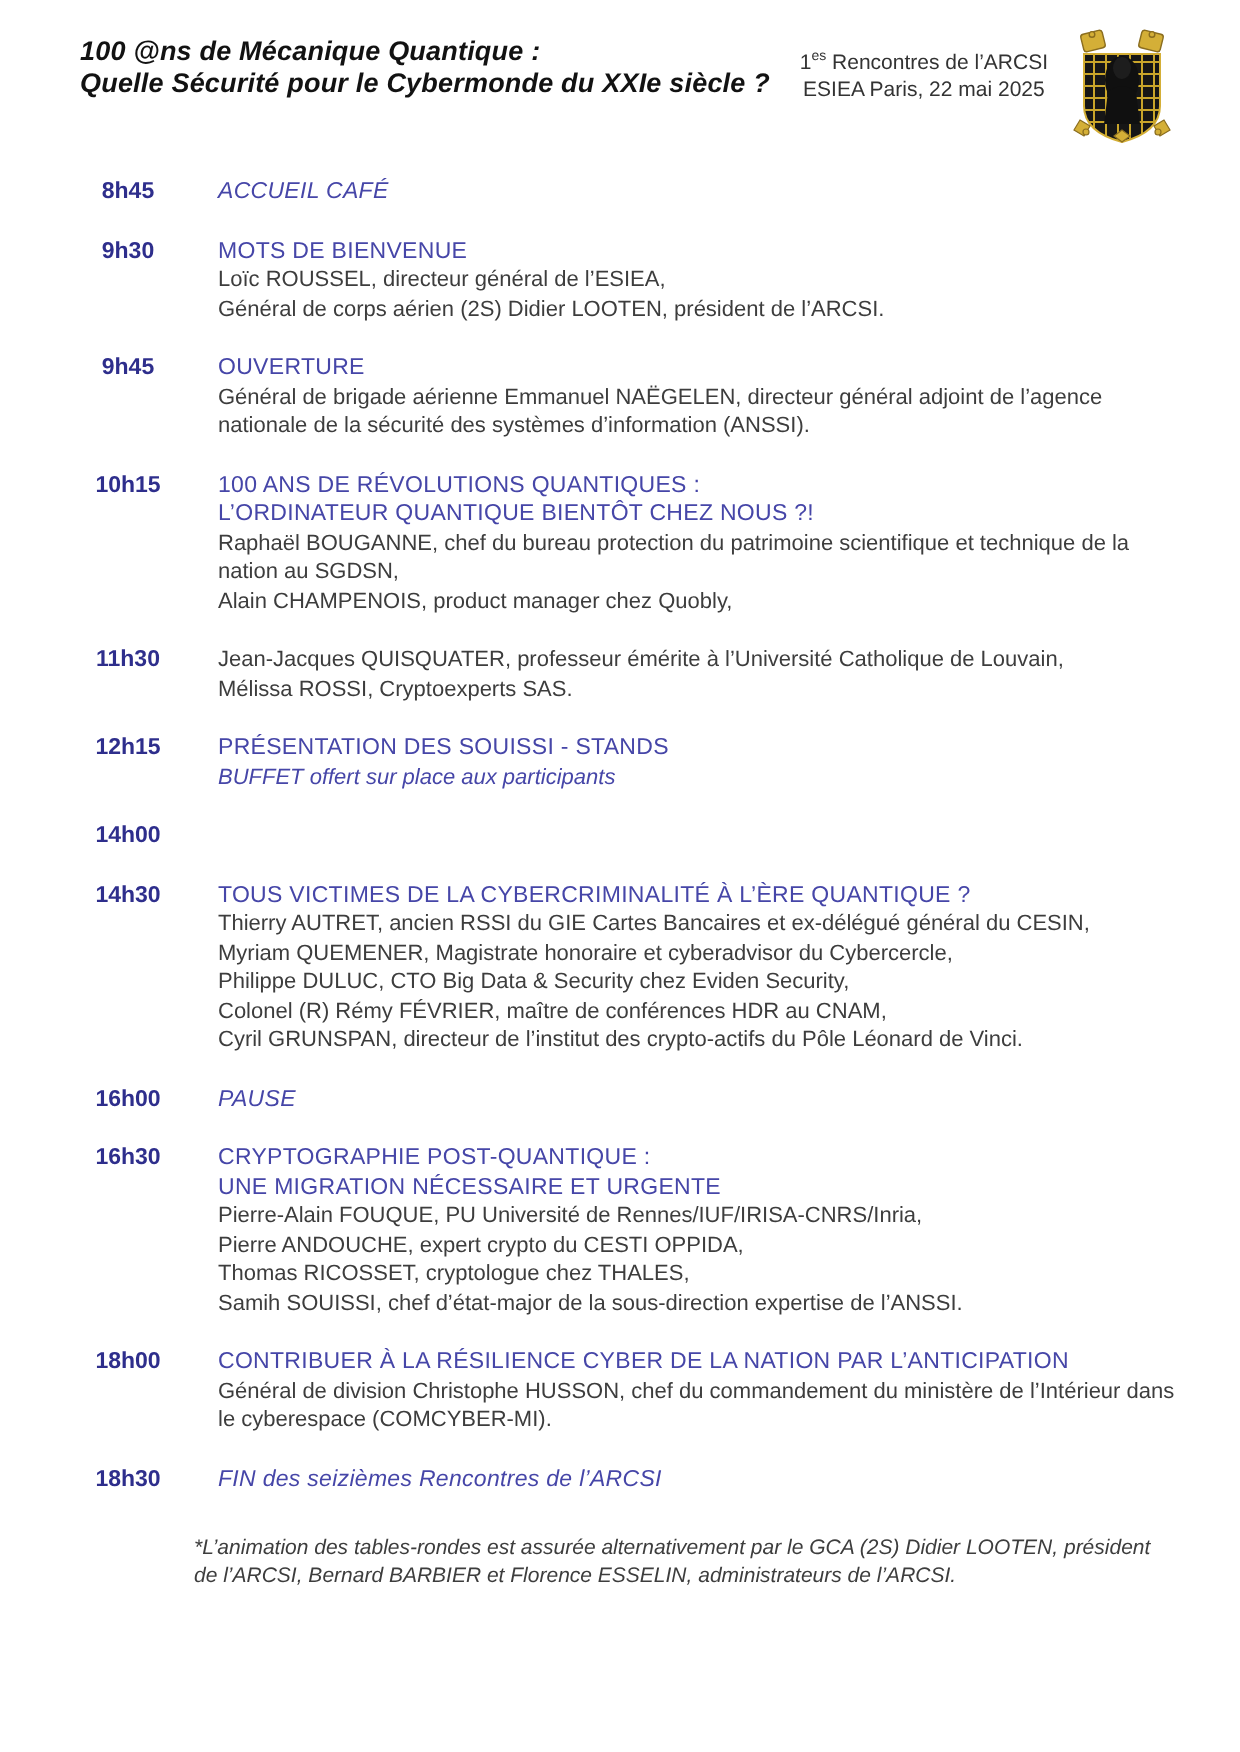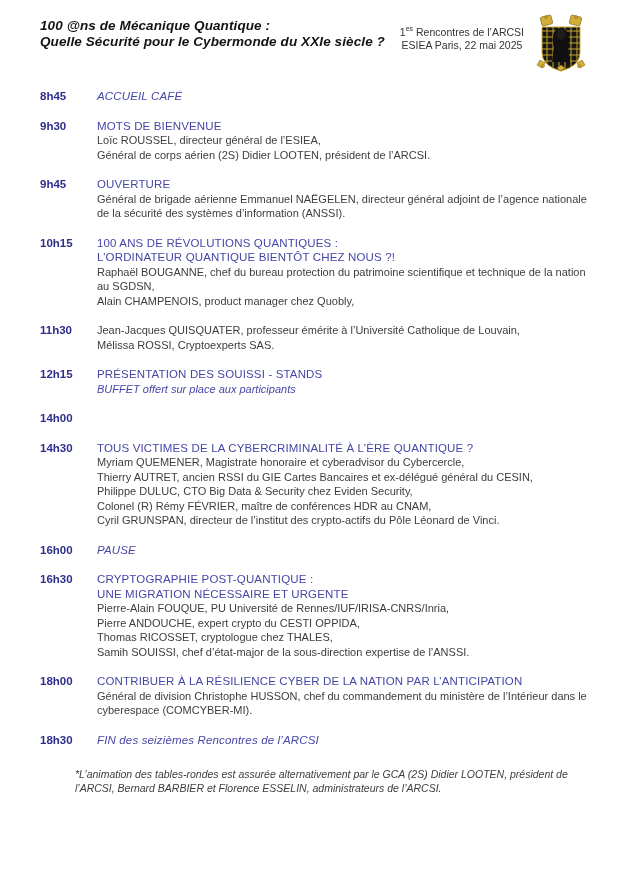--- a/index.html
+++ b/index.html
@@ -20,38 +20,38 @@
   .event-info {
     font-size: 10.5px; color:#333333; line-height: 13px;
     text-align: center; padding-top: 8px; margin-right: 10px;
     white-space: nowrap;
   }
   .event-info sup { font-size: 7px; }
   .logo { width: 54px; height: 60px; flex: 0 0 auto; }
   main { margin-top: 4px; }
   .session { display:flex; margin-top: 15px; }
   .session-time {
-    flex: 0 0 48px; text-align: left; padding-right: 9px;
+    flex: 0 0 48px; text-align: center; padding-right: 9px;
     font-size: 11.5px; font-weight: bold; color: #2e2e8c;
     line-height: 14.5px; white-space: nowrap;
   }
-  .session-body { flex: 1 1 auto; max-width: 500px; }
+  .session-body { flex: 1 1 auto; max-width: 500px; margin-left: 12px; }
   .session-title {
     font-size: 11.5px; color: #4646a8; line-height: 14.5px;
     letter-spacing: .15px;
   }
   .session-title.italic { font-style: italic; }
   .session-subtitle {
     font-size: 11px; color: #4646a8; font-style: italic; line-height: 14.5px;
   }
   .session-detail {
     font-size: 11px; color: #3d3d3d; line-height: 14.5px;
   }
   .footnote {
-    margin: 20px 0 0 35px; max-width: 505px;
+    margin: 20px 0 0 57px; max-width: 505px;
     font-size: 10.5px; font-style: italic; color: #3d3d3d; line-height: 14px;
   }
 </style>
 </head>
 <body>
 
 <div class="page">
   <header>
     <div class="doc-title">
       <div>100 @ns de Mécanique Quantique :</div>
@@ -150,22 +150,22 @@
           <div class="session-subtitle">BUFFET offert sur place aux participants</div>
         </div>
       </div>
       <div class="session">
         <div class="session-time">14h00</div>
       </div>
       <div class="session">
         <div class="session-time">14h30</div>
         <div class="session-body">
           <div class="session-title">TOUS VICTIMES DE LA CYBERCRIMINALITÉ À L’ÈRE QUANTIQUE ?</div>
+          <div class="session-detail">Thierry AUTRET, ancien RSSI du GIE Cartes Bancaires et ex-délégué général du CESIN,</div>
           <div class="session-detail">Myriam QUEMENER, Magistrate honoraire et cyberadvisor du Cybercercle,</div>
-          <div class="session-detail">Thierry AUTRET, ancien RSSI du GIE Cartes Bancaires et ex-délégué général du CESIN,</div>
           <div class="session-detail">Philippe DULUC, CTO Big Data &amp; Security chez Eviden Security,</div>
           <div class="session-detail">Colonel (R) Rémy FÉVRIER, maître de conférences HDR au CNAM,</div>
           <div class="session-detail">Cyril GRUNSPAN, directeur de l’institut des crypto-actifs du Pôle Léonard de Vinci.</div>
         </div>
       </div>
       <div class="session">
         <div class="session-time">16h00</div>
         <div class="session-body">
           <div class="session-title italic">PAUSE</div>
         </div>

